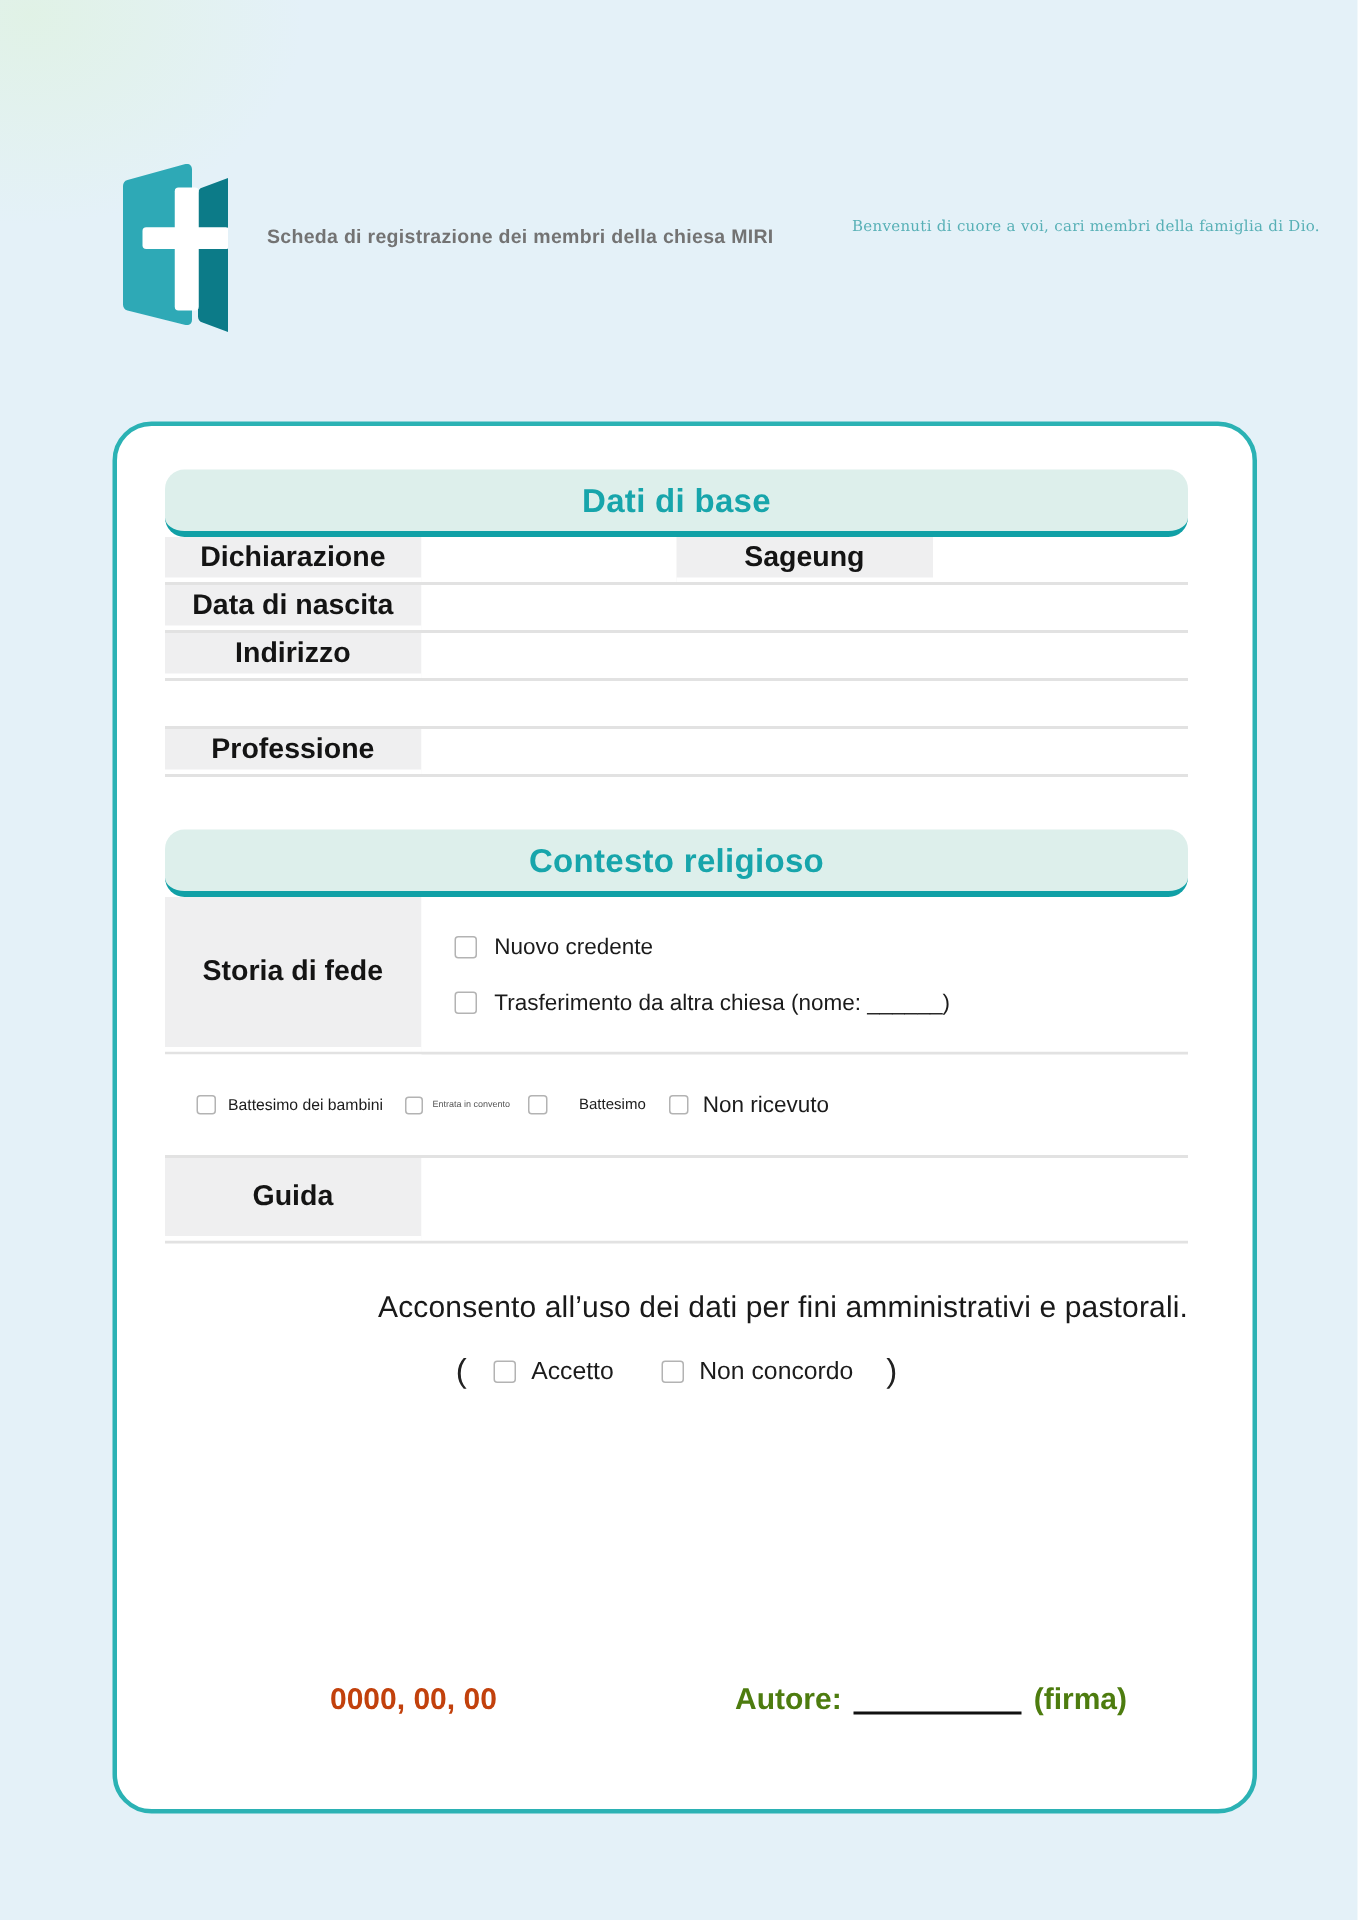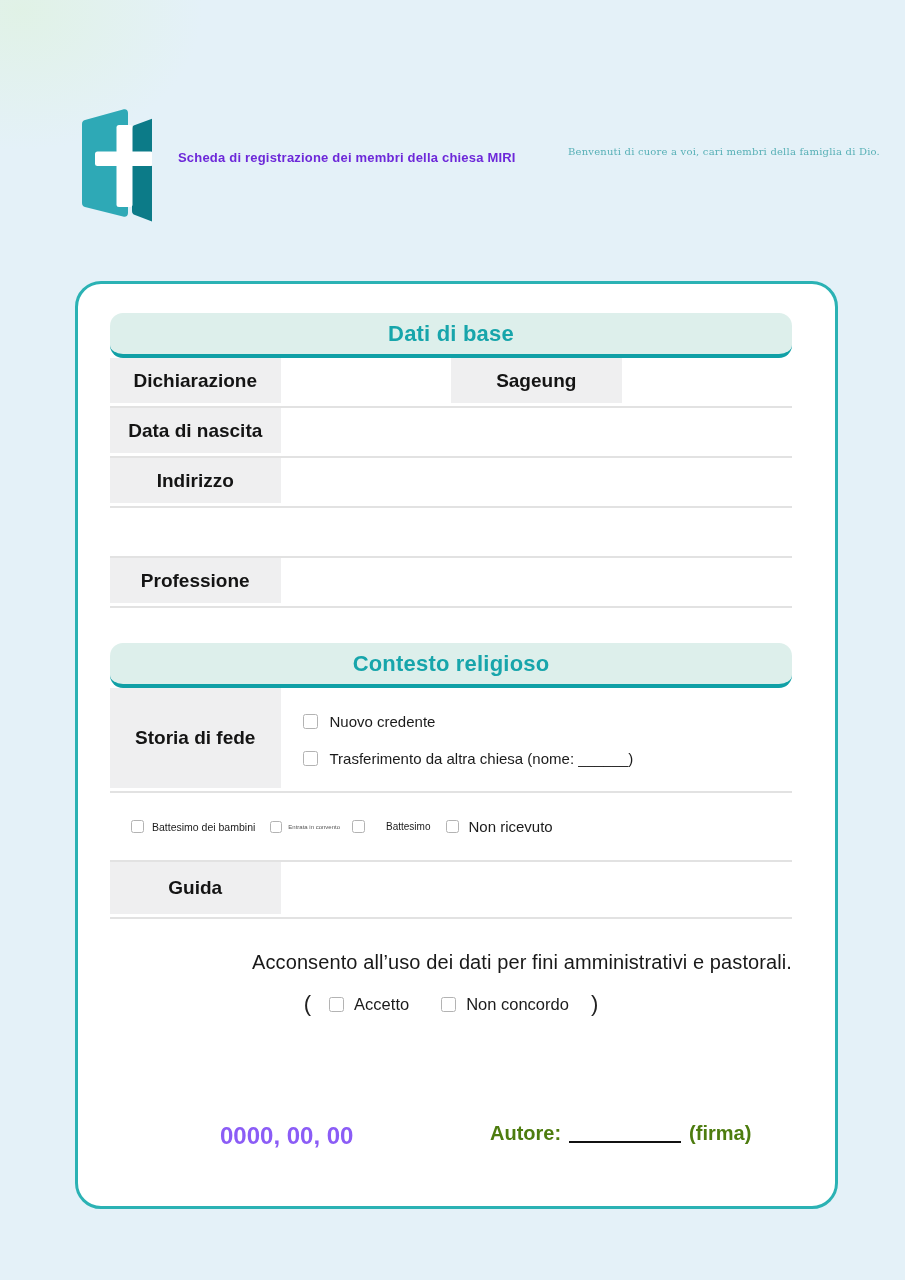--- a/index.html
+++ b/index.html
@@ -12,21 +12,21 @@
     position:relative;
     overflow:hidden;
     color:#161616;
   }
 
   
   .logo { position:absolute; left:74px; top:102px; width:78px; height:122px; }
   .doc-title {
     position:absolute; left:178px; top:150px;
     font-size:13px; font-weight:700; letter-spacing:.2px;
-    color:#6d28d9;
+    color:#737373;
   }
   .welcome {
     position:absolute; left:568px; top:146px;
     font-family:"DejaVu Serif","Liberation Serif",serif;
     font-size:10px; color:#57b0b6; letter-spacing:.2px;
   }
 
   
   .card {
     position:absolute; left:75px; top:281px; width:763px; height:928px;
@@ -38,21 +38,21 @@
   .section-header {
     height:45px; background:#ddefeb;
     border-bottom:4px solid #10a0a6;
     display:flex; align-items:center; justify-content:center;border-radius:13px;
   }
   .section-header span {
     font-size:22px; font-weight:700; color:#17a5ab; letter-spacing:.2px;
   }
   .t-row { display:grid; grid-template-columns:25% 25% 25% 25%; border-bottom:2px solid #e2e2e2; }
   .t-row.two-col { grid-template-columns:25% 75%; }
-  .t-row.h49 { height:50px; }
+  .t-row.h49 { height:32px; }
   .t-row.h105 { height:105px; }
   .t-row.h69 { height:69px; }
   .t-row.h57 { height:57px; }
   .cell-label {
     background:#efeff0; border-bottom:3px solid #ffffff;
     display:flex; align-items:center; justify-content:center;
     font-size:19px; font-weight:700; color:#141414;
   }
   .cell-value { background:#ffffff; }
   .gap-between-sections { height:35px; }
@@ -92,21 +92,21 @@
   }
   .consent-choices .paren { font-size:22px; font-weight:400; color:#222; }
   .consent-choices .cb { margin:0 10px 0 18px; }
   .consent-choices .choice-label { margin-right:14px; }
   .consent-choices .paren.close { margin-left:8px; }
 
   
   .form-footer { position:absolute; left:0; top:838px; width:100%; height:30px; }
   .footer-date {
     position:absolute; left:142px; top:0;
-    font-size:24px; font-weight:700; color:#8b5cf6;
+    font-size:20px; font-weight:700; color:#c2410c;
   }
   .footer-author {
     position:absolute; left:412px; top:0;
     font-size:20px; font-weight:700; color:#4d7c0f;
     display:flex; align-items:flex-end;
   }
   .sig-line {
     display:inline-block; width:112px; height:20px;
     border-bottom:2.5px solid #111; margin:0 8px 2px 8px;
   }

